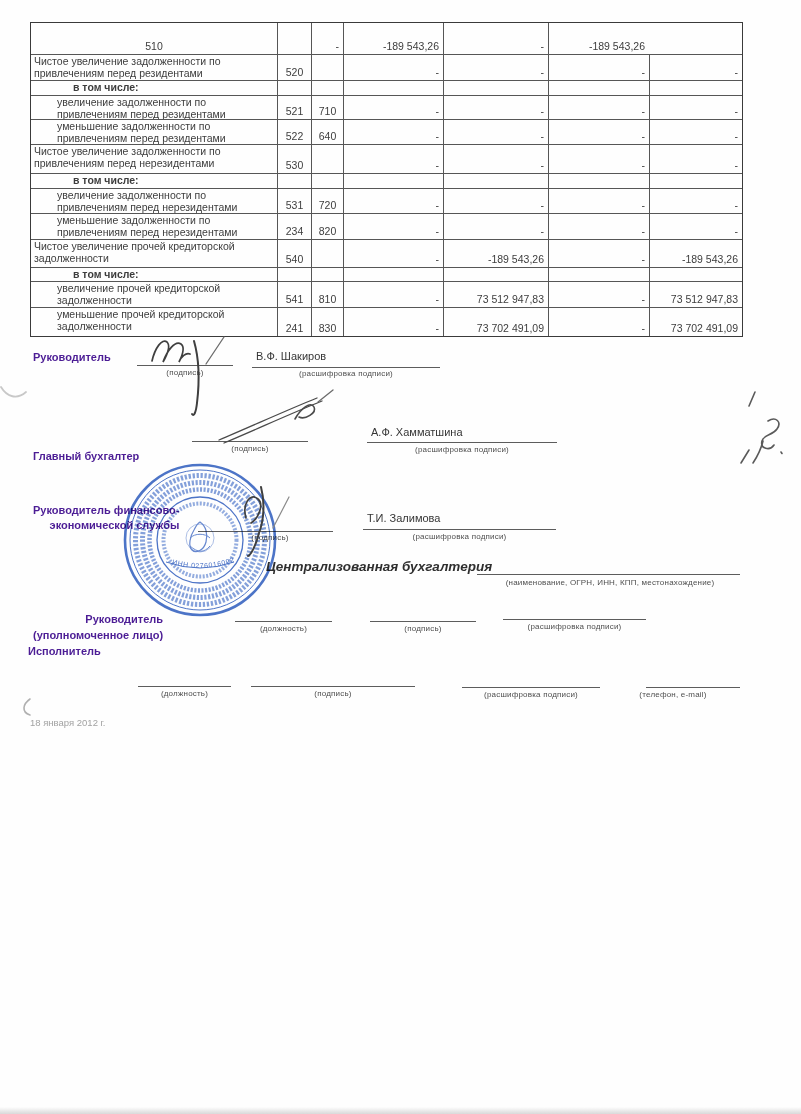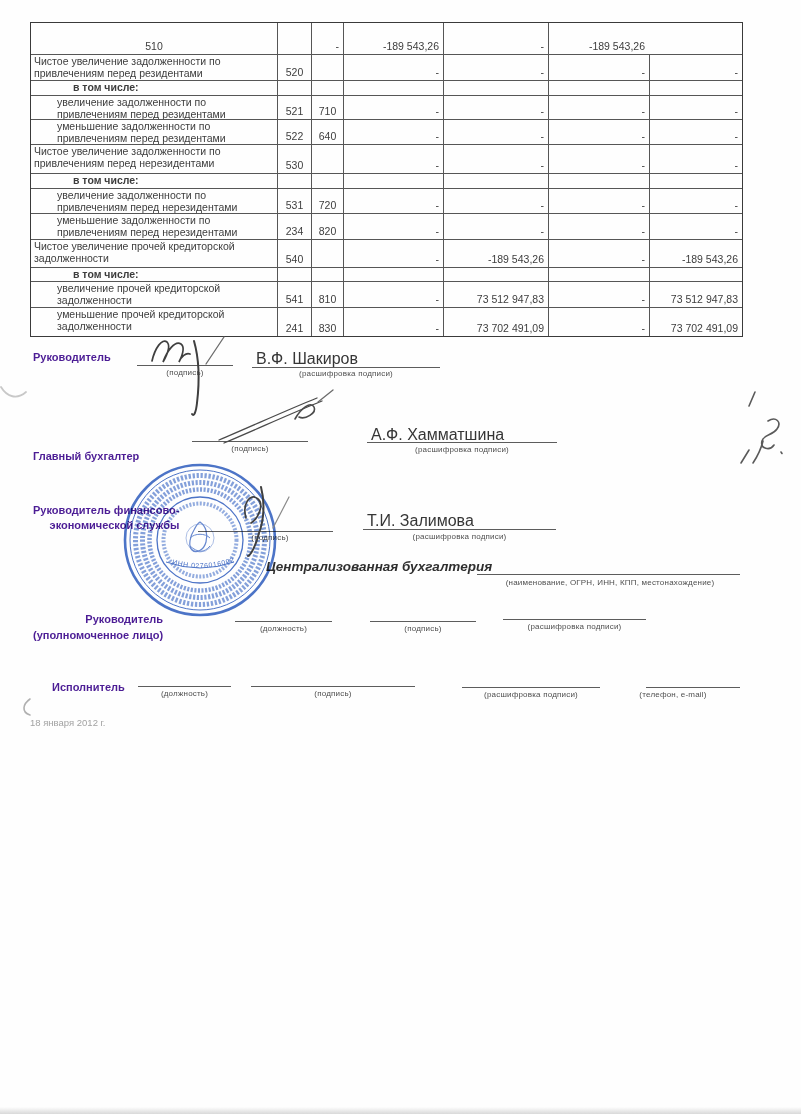--- a/index.html
+++ b/index.html
@@ -23,21 +23,21 @@
   .cell:first-child{ border-left:none; }
   .desc{ padding:1px 2px 0 3px; line-height:11.5px; }
   .desc .l1,.desc .l2{ white-space:nowrap; }
   .t-head .l1{ font-weight:700; color:#333; }
   .t-sub .desc{ padding-left:26px; }
   .t-incl .desc{ padding-left:42px; padding-top:1px;font-weight:bold; }
   .codecell{ display:flex; align-items:flex-end; justify-content:center; padding-bottom:2px; }
   .val{ display:flex; align-items:flex-end; justify-content:flex-end; padding:0 4px 2px 0; }
   
   .role{ position:absolute; font-size:11px; font-weight:700; color:#4c1d95; z-index:2; line-height:15px;text-align:right;}
-  .sname{ position:absolute; font-size:16px; color:#363636; z-index:2; }
+  .sname{ position:absolute; font-size:11px; color:#363636; z-index:2; }
   .uline{ position:absolute; border-bottom:1.2px solid #5c5c5c; z-index:2; }
   .cap{ position:absolute; font-size:8px; color:#4e4e4e; text-align:center; letter-spacing:.2px; z-index:2; }
   .r1{ left:33px; top:350px; }
   .ln-s1{ left:137px; top:344px; width:96px; height:21px; }
   .cap-s1{ left:134px; top:368px; width:102px; }
   .nm1{ left:256px; top:350px; }
   .ln-n1{ left:252px; top:345px; width:188px; height:22px; }
   .cap-n1{ left:252px; top:369px; width:188px; }
   .r2{ left:33px; top:449px; }
   .ln-s2{ left:192px; top:420px; width:116px; height:21px; }
@@ -54,21 +54,21 @@
   .acc-label{ position:absolute; left:266px; top:559px; font-size:13.5px; font-weight:700; font-style:italic; color:#2f2f2f; z-index:2;}
   .ln-acc{ left:477px; top:554px; width:263px; height:20px; }
   .cap-acc{ left:480px; top:578px; width:260px; }
   .r4{ left:33px; top:611px; line-height:16px; }
   .ln-a1{ left:235px; top:600px; width:97px; height:21px; }
   .cap-a1{ left:235px; top:624px; width:97px; }
   .ln-a2{ left:370px; top:600px; width:106px; height:21px; }
   .cap-a2{ left:370px; top:624px; width:106px; }
   .ln-a3{ left:503px; top:598px; width:143px; height:21px; }
   .cap-a3{ left:503px; top:622px; width:143px; }
-  .r5{ left:28px; top:680px;margin-left:24px; }
+  .r5{ left:28px; top:644px; }
   .ln-e1{ left:138px; top:666px; width:93px; height:20px; }
   .cap-e1{ left:138px; top:689px; width:93px; }
   .ln-e2{ left:251px; top:666px; width:164px; height:20px; }
   .cap-e2{ left:251px; top:689px; width:164px; }
   .ln-e3{ left:462px; top:667px; width:138px; height:20px; }
   .cap-e3{ left:462px; top:690px; width:138px; }
   .ln-e4{ left:646px; top:667px; width:94px; height:20px; }
   .cap-e4{ left:626px; top:690px; width:94px; }
   .date{ position:absolute; left:30px; top:717px; font-size:9.5px; color:#a2a2a2; z-index:2; }
   

